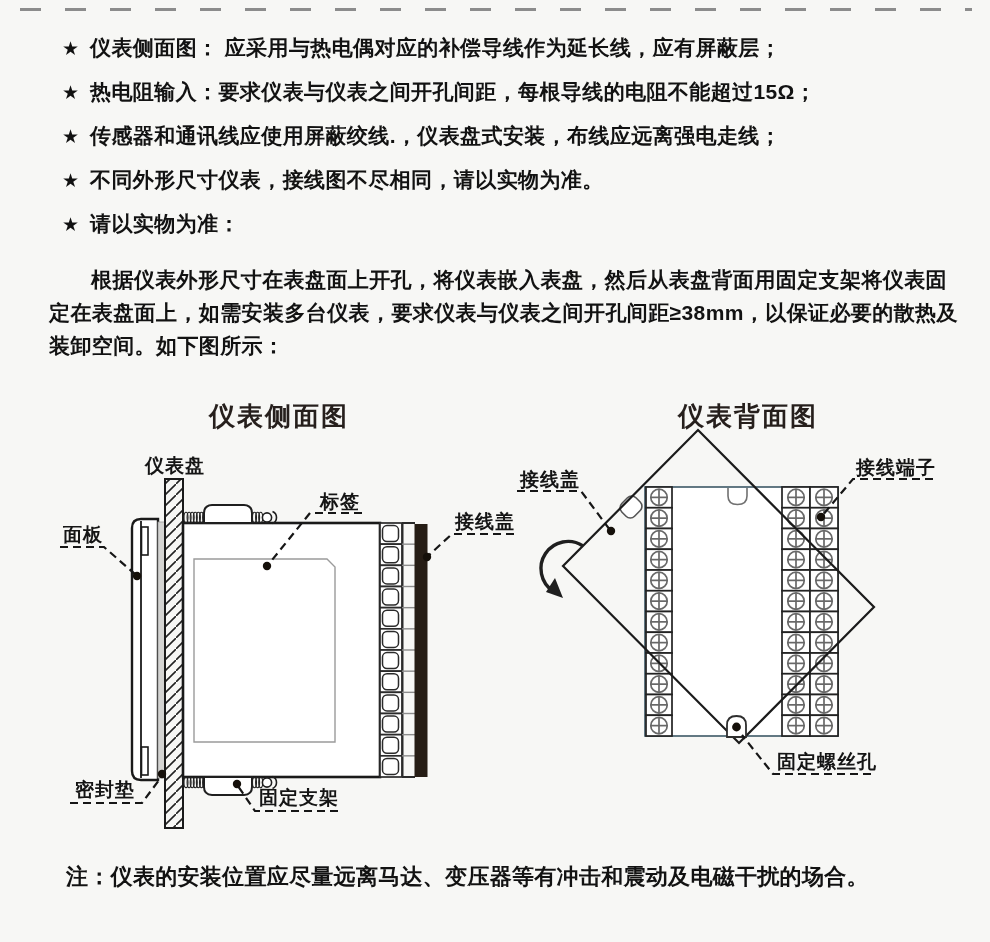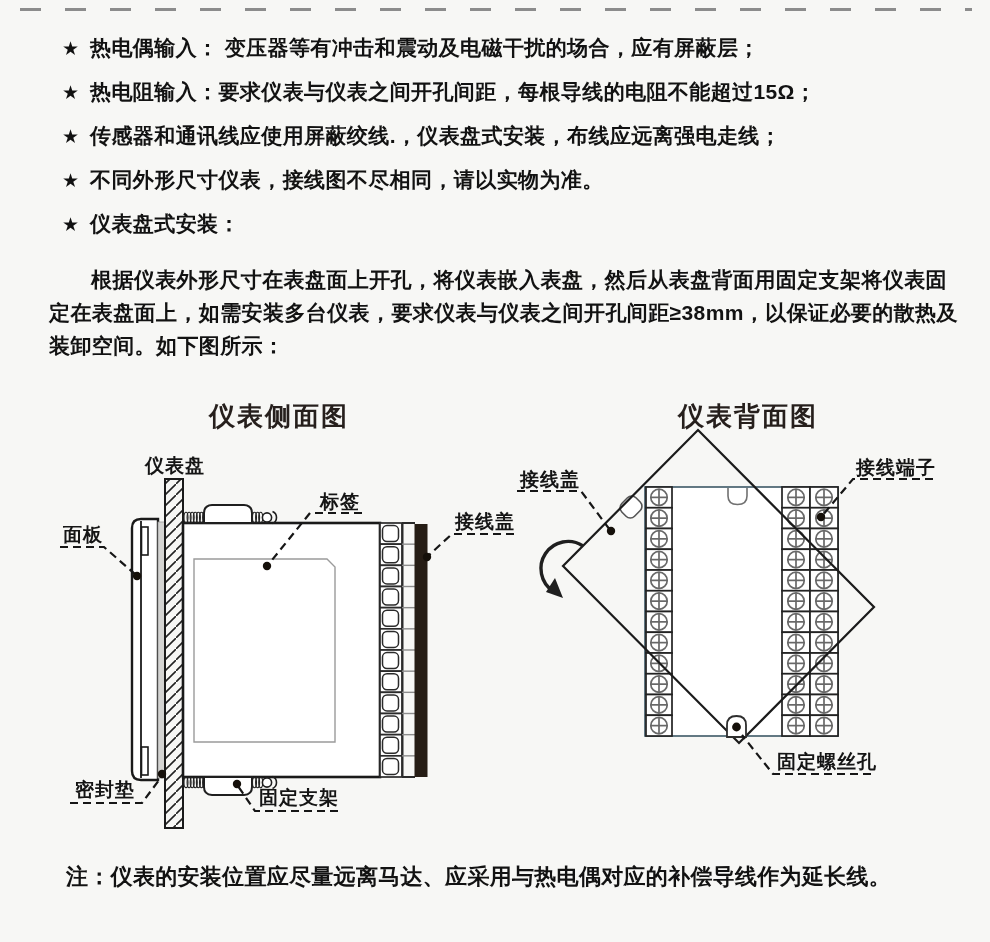--- a/index.html
+++ b/index.html
@@ -24,37 +24,37 @@
 </style>
 </head>
 <body>
 
 <div class="page">
   <div class="dash-top"></div>
 
   <div class="bullets">
     <div class="bullet-row">
       <span class="star">★</span>
-      <span class="btext">热电偶输入： 变压器等有冲击和震动及电磁干扰的场合，应有屏蔽层；</span>
+      <span class="btext">仪表侧面图： 应采用与热电偶对应的补偿导线作为延长线，应有屏蔽层；</span>
     </div>
     <div class="bullet-row">
       <span class="star">★</span>
       <span class="btext">热电阻输入：要求仪表与仪表之间开孔间距，每根导线的电阻不能超过15Ω；</span>
     </div>
     <div class="bullet-row">
       <span class="star">★</span>
       <span class="btext">传感器和通讯线应使用屏蔽绞线.，仪表盘式安装，布线应远离强电走线；</span>
     </div>
     <div class="bullet-row">
       <span class="star">★</span>
       <span class="btext">不同外形尺寸仪表，接线图不尽相同，请以实物为准。</span>
     </div>
     <div class="bullet-row">
       <span class="star">★</span>
-      <span class="btext">仪表盘式安装：</span>
+      <span class="btext">请以实物为准：</span>
     </div>
   </div>
 
   <div class="para">根据仪表外形尺寸在表盘面上开孔，将仪表嵌入表盘，然后从表盘背面用固定支架将仪表固定在表盘面上，如需安装多台仪表，要求仪表与仪表之间开孔间距≥38mm，以保证必要的散热及装卸空间。如下图所示：</div>
 
   <svg width="990" height="450" viewBox="0 0 990 450">
     <defs>
       <pattern id="hatch" width="11" height="11" patternUnits="userSpaceOnUse">
         <line x1="0" y1="11" x2="11" y2="0" stroke="#222" stroke-width="1.6"></line>
       </pattern>
@@ -351,14 +351,14 @@
       <path class="lead" d="M517,106 H581 L610,145"></path>
         <circle class="dot" cx="611" cy="146" r="4.2"></circle>
       <text class="lbl" x="856" y="89">接线端子</text>
       <path class="lead" d="M933,94 H853 L822,131"></path>
         <circle class="dot" cx="821" cy="132" r="4.2"></circle>
       <text class="lbl" x="777" y="383">固定螺丝孔</text>
       <path class="lead" d="M871,389 H773 L742,350"></path>
     </g>
   </svg>
 
-  <div class="note">注：仪表的安装位置应尽量远离马达、应采用与热电偶对应的补偿导线作为延长线。</div>
+  <div class="note">注：仪表的安装位置应尽量远离马达、变压器等有冲击和震动及电磁干扰的场合。</div>
 </div>
 
 </body></html>

